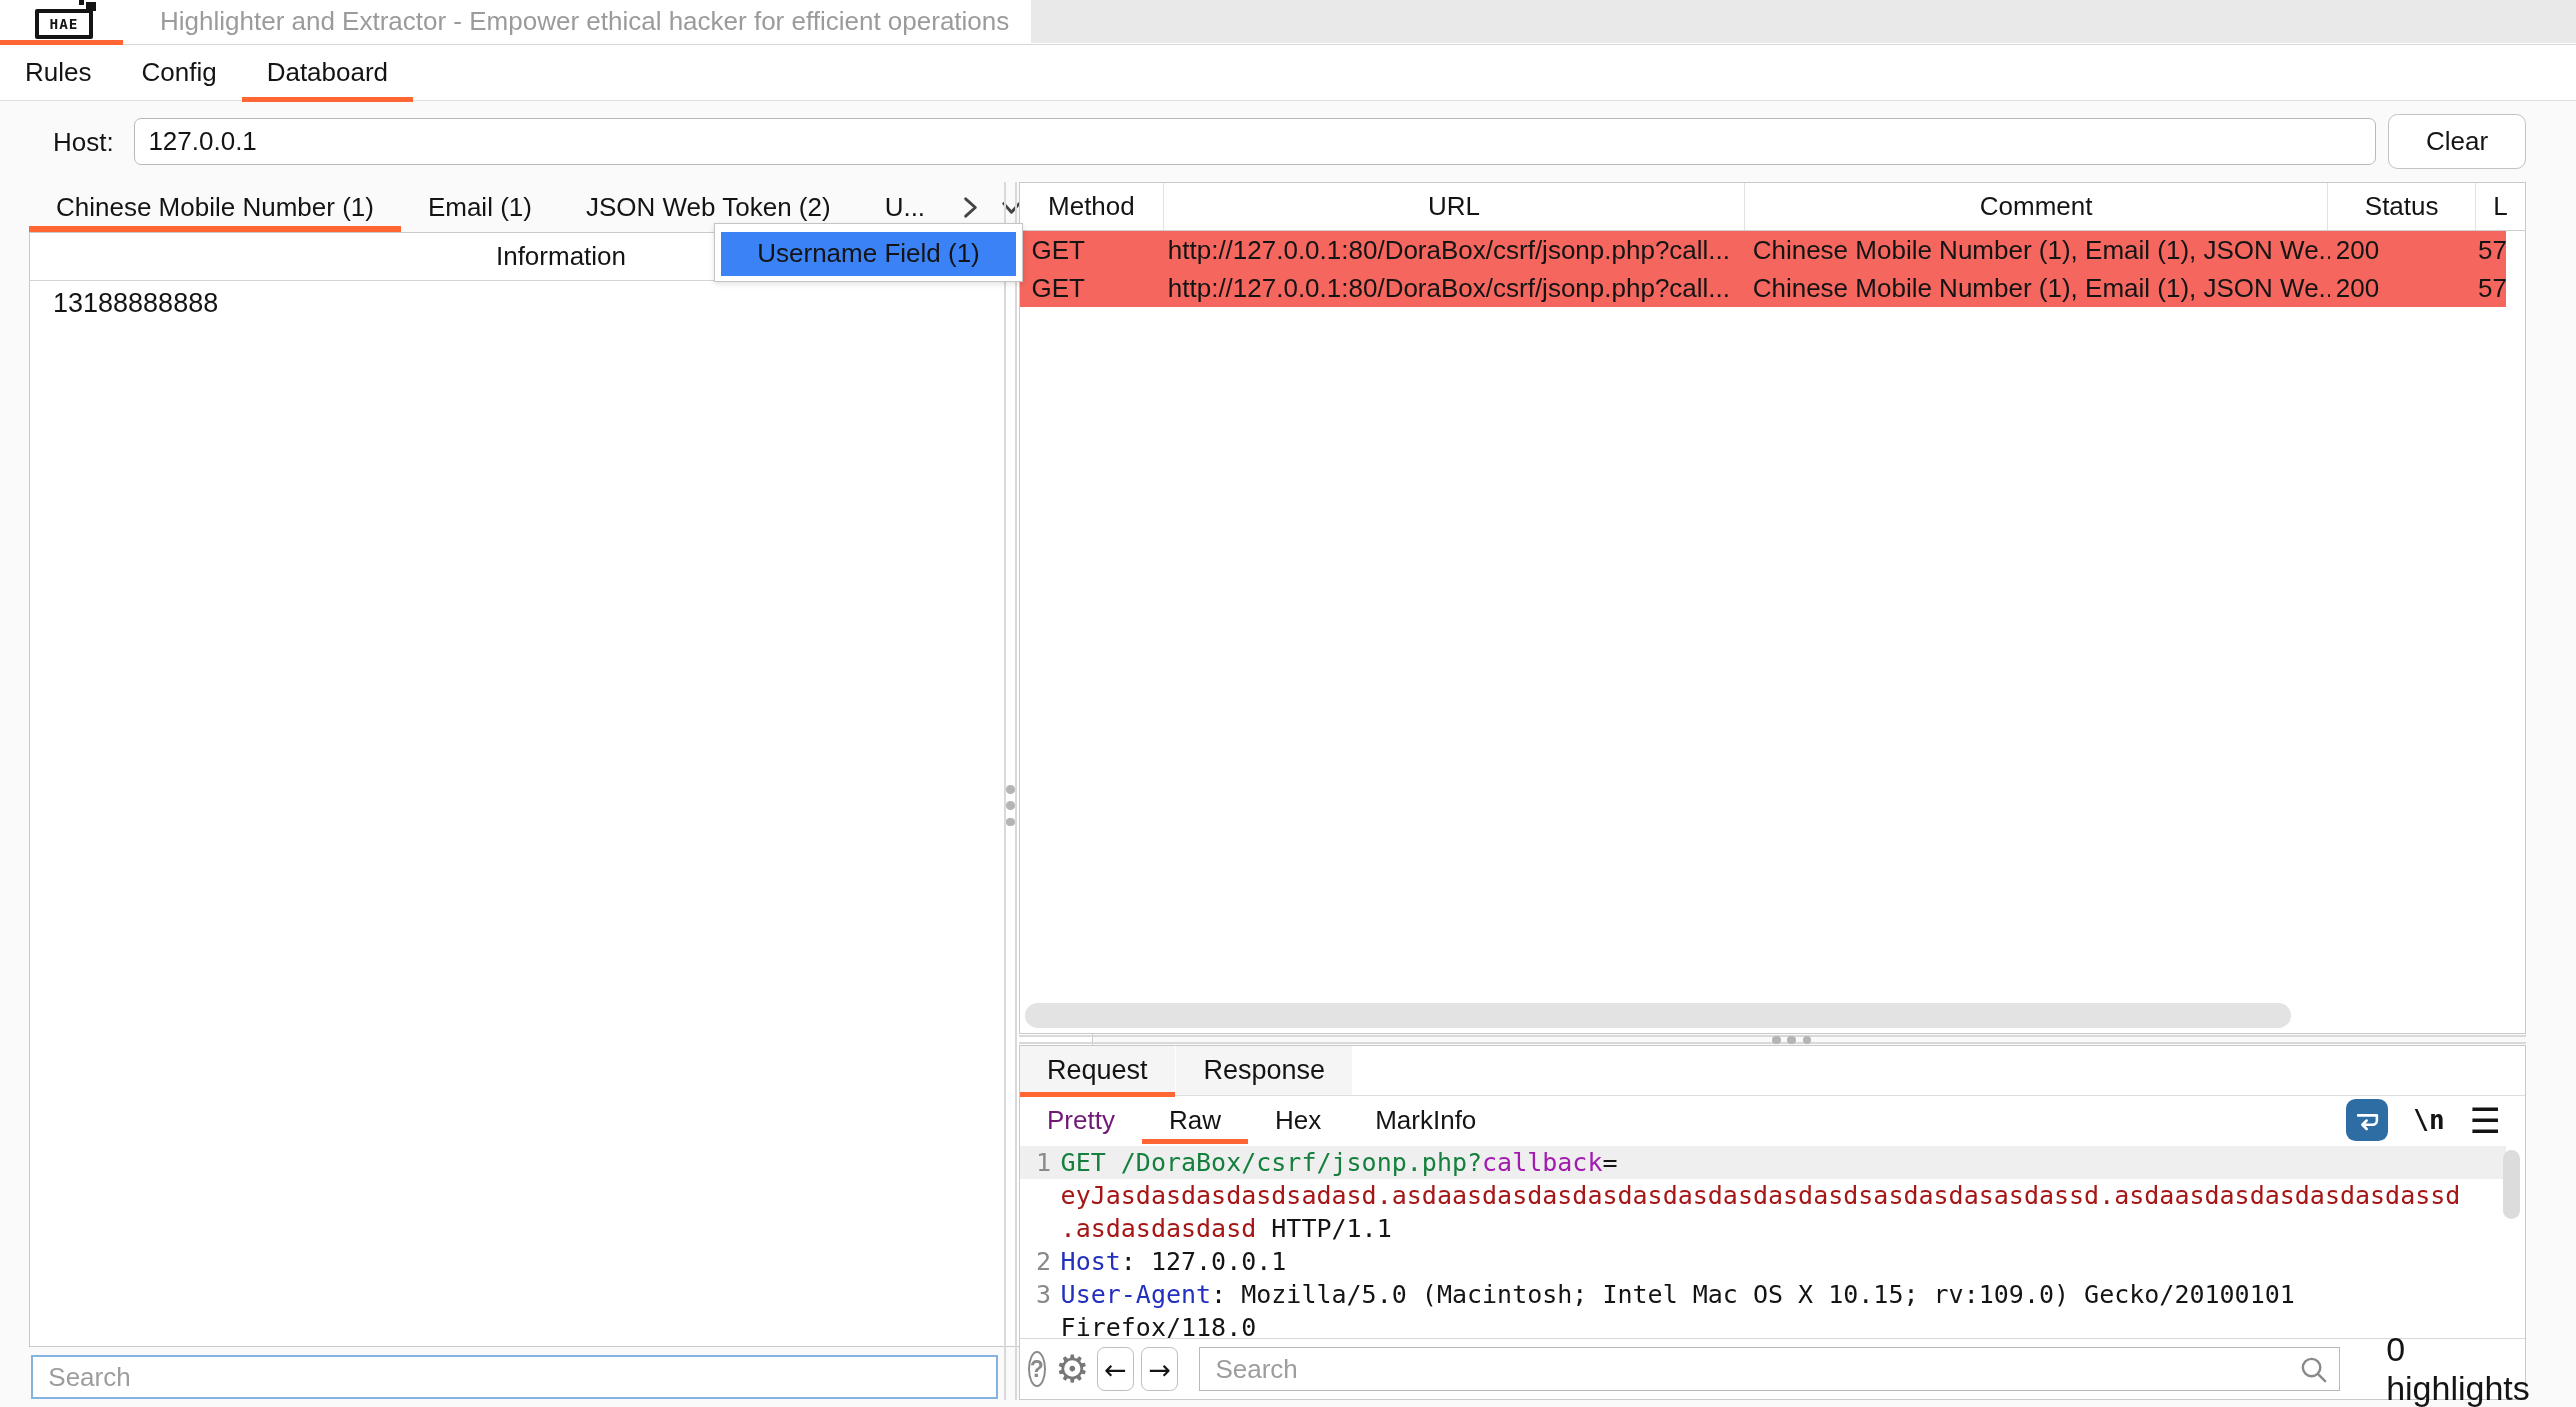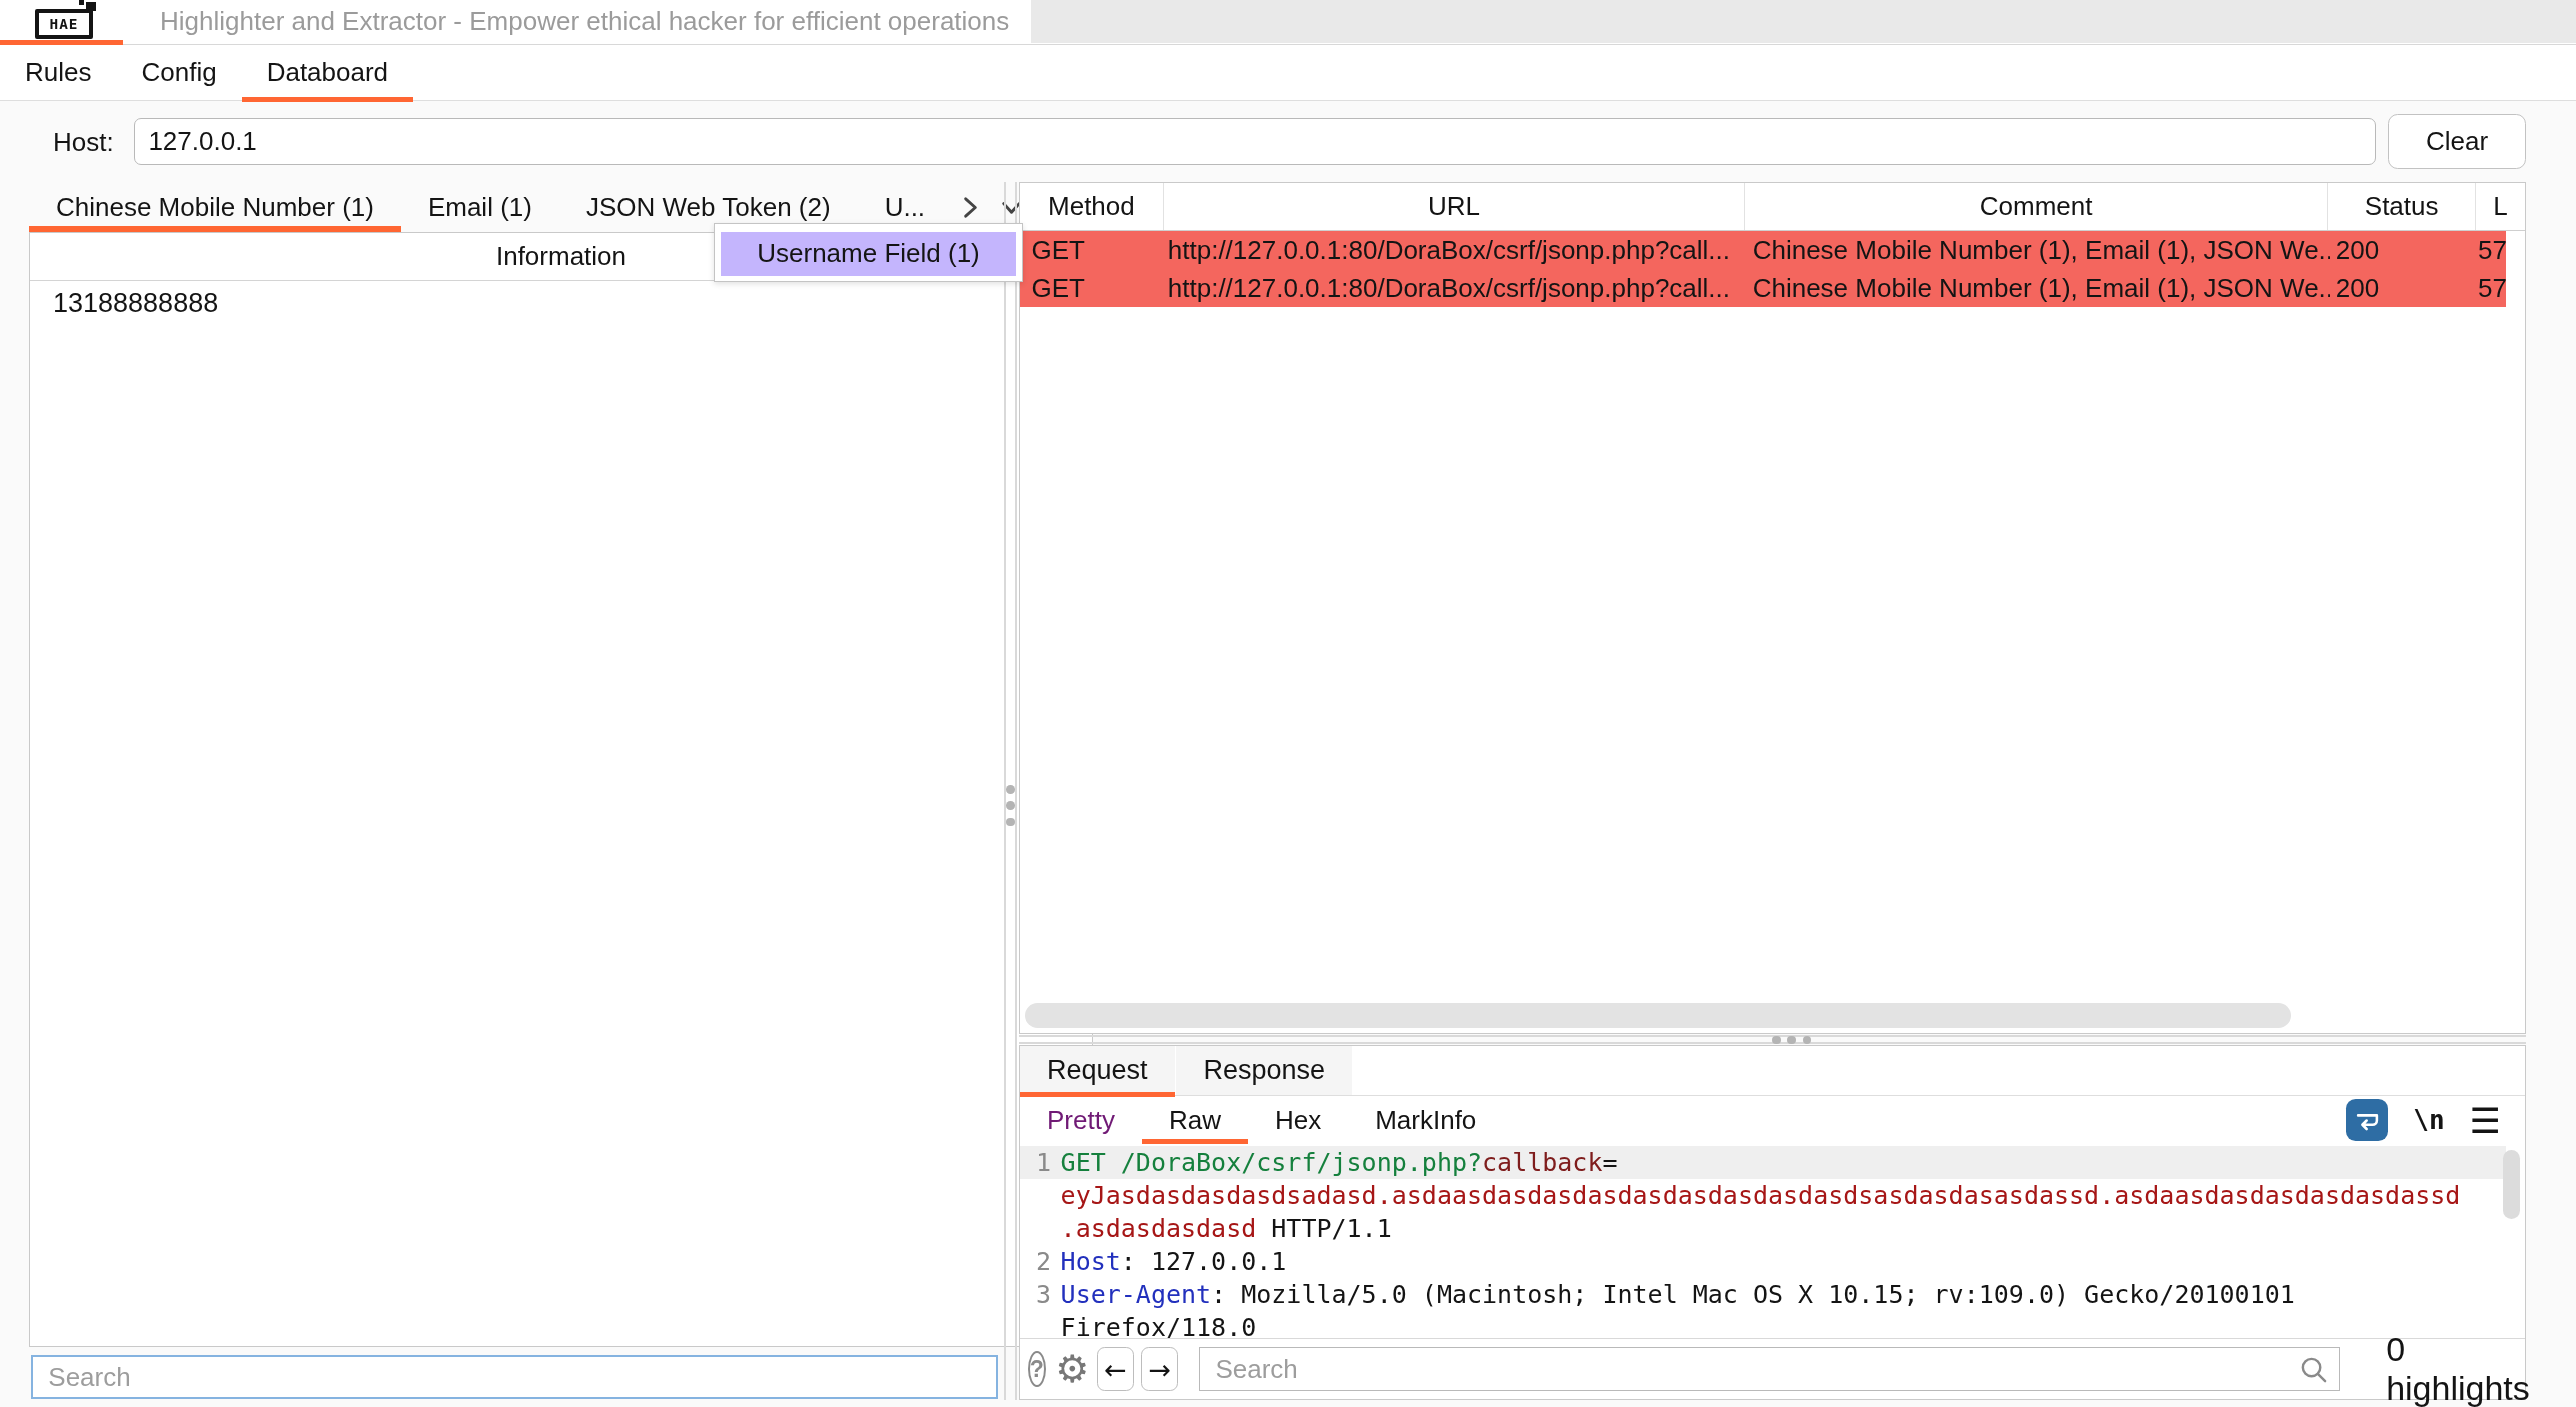--- a/index.html
+++ b/index.html
@@ -234,21 +234,21 @@
         <div class="wrap-icon">
           <svg width="29" height="29" viewBox="0 0 34 34">
             <path d="M6 11 H28 M28 11 V17 a5 5 0 0 1 -5 5 H12 M16 17 l-5 5 l5 5" stroke="#ffffff" stroke-width="3" fill="none" stroke-linecap="round" stroke-linejoin="round"></path>
           </svg>
         </div>
         <div class="nl-icon">\n</div>
         <div class="menu-icon">☰</div>
       </div>
     </div>
     <div class="v-editor" id="code-editor">
-      <div class="code-row hl"><span class="code-gutter">1</span><span class="code-text"><span style="color: #15803d;">GET /DoraBox/csrf/jsonp.php?</span><span style="color: #7f1d1d;">callback</span><span style="color: rgb(20, 20, 20);">=</span></span></div>
+      <div class="code-row hl"><span class="code-gutter">1</span><span class="code-text"><span style="color: #15803d;">GET /DoraBox/csrf/jsonp.php?</span><span style="color: #a21caf;">callback</span><span style="color: rgb(20, 20, 20);">=</span></span></div>
         <div class="code-row"><span class="code-gutter"></span><span class="code-text"><span style="color: rgb(166, 22, 22);">eyJasdasdasdasdsadasd.asdaasdasdasdasdasdasdasdasdasdsasdasdasasdassd.asdaasdasdasdasdasdassd</span></span></div>
         <div class="code-row"><span class="code-gutter"></span><span class="code-text"><span style="color: rgb(166, 22, 22);">.asdasdasdasd</span><span style="color: rgb(20, 20, 20);"> HTTP/1.1</span></span></div>
         <div class="code-row"><span class="code-gutter">2</span><span class="code-text"><span style="color: rgb(34, 48, 189);">Host</span><span style="color: rgb(20, 20, 20);">: 127.0.0.1</span></span></div>
         <div class="code-row"><span class="code-gutter">3</span><span class="code-text"><span style="color: rgb(34, 48, 189);">User-Agent</span><span style="color: rgb(20, 20, 20);">: Mozilla/5.0 (Macintosh; Intel Mac OS X 10.15; rv:109.0) Gecko/20100101</span></span></div>
         <div class="code-row"><span class="code-gutter"></span><span class="code-text"><span style="color: rgb(20, 20, 20);">Firefox/118.0</span></span></div>
         <div class="v-scroll"></div>
     </div>
     <div class="v-footer">
       <div class="help-icon">?</div>
       <div class="gear-icon">⚙</div>
@@ -259,17 +259,17 @@
         <svg width="31" height="31" viewBox="0 0 32 32">
           <circle cx="14" cy="14" r="9" stroke="#8a8a8a" stroke-width="2.5" fill="none"></circle>
           <line x1="21" y1="21" x2="28" y2="28" stroke="#8a8a8a" stroke-width="2.5" stroke-linecap="round"></line>
         </svg>
       </div>
       <div class="highlights">0 highlights</div>
     </div>
   </div>
 
   <div class="dropdown" id="dropdown">
-      <div class="dd-item" style="background: #c4b5fd;">Username Field (1)</div>
+      <div class="dd-item" style="background: #3b82f6;">Username Field (1)</div>
     </div>
 
 </div>
 
 
 </body></html>

